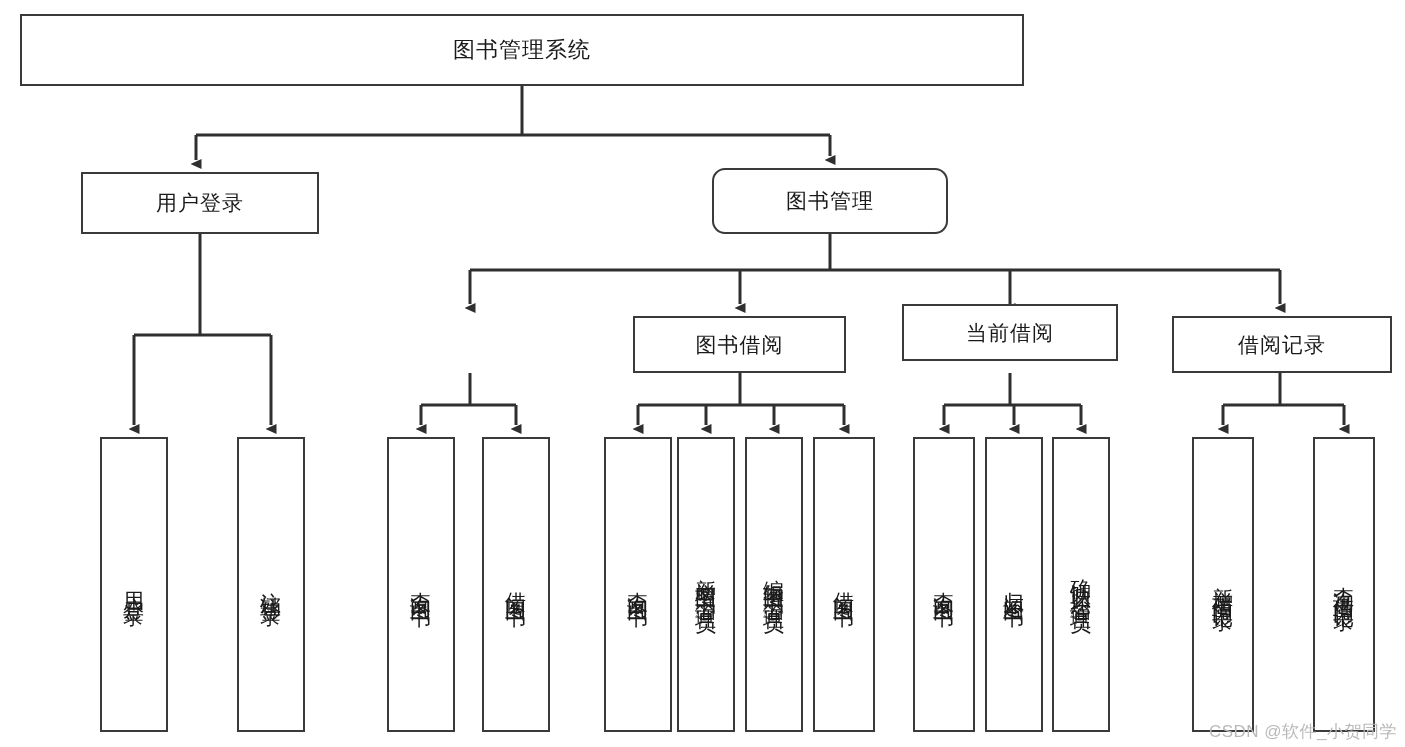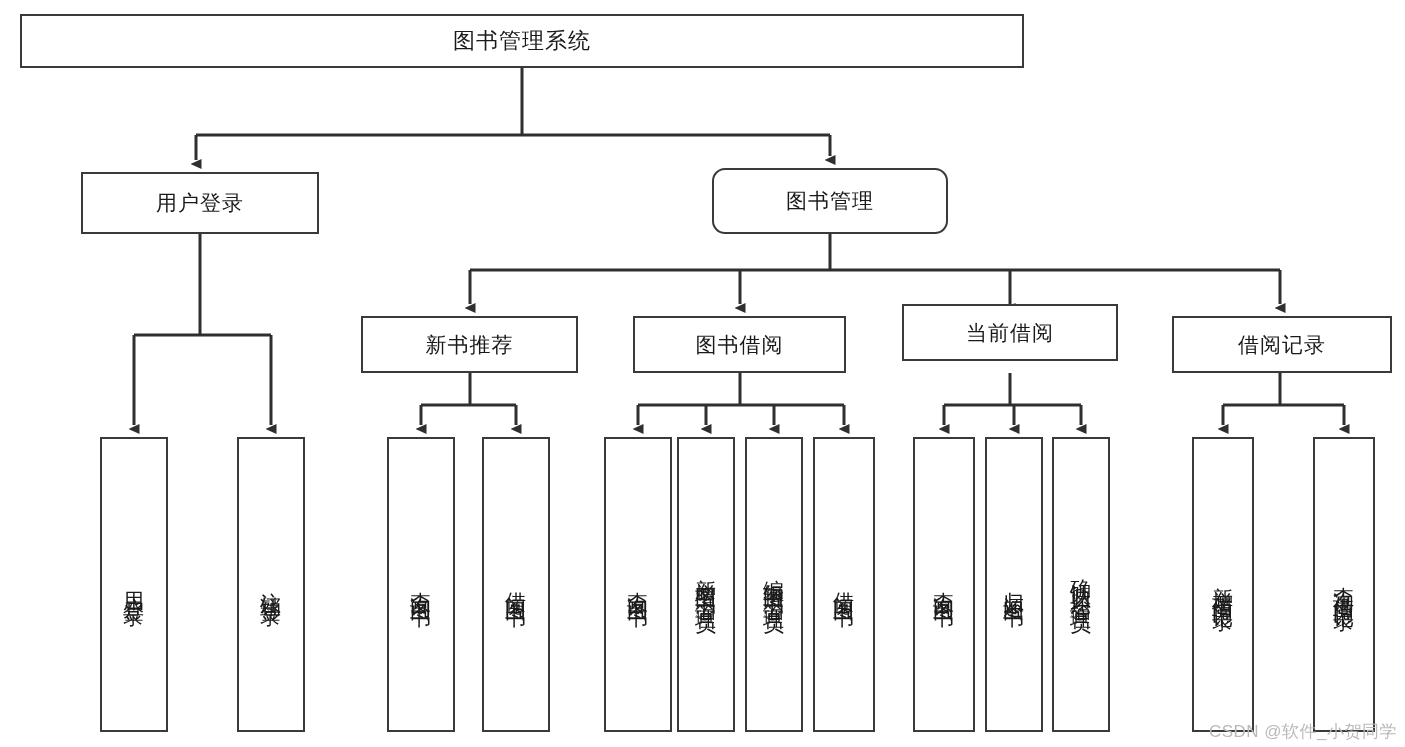--- a/index.html
+++ b/index.html
@@ -116,35 +116,32 @@
       <path d="M1014,405 L1014,425" marker-end="url(#arrow)"></path>
       <path d="M1081,405 L1081,425" marker-end="url(#arrow)"></path>
 
       <path d="M1280,373 L1280,405"></path>
       <path d="M1223,405 L1344,405"></path>
       <path d="M1223,405 L1223,425" marker-end="url(#arrow)"></path>
       <path d="M1344,405 L1344,425" marker-end="url(#arrow)"></path>
     </g>
   </svg>
 
-  <div class="node root horiz" style="left:20px; top:14px; width:1004px; height:54px;">
+  <div class="node root horiz" style="left:20px; top:14px; width:1004px; height:72px;">
     <span class="label">图书管理系统</span>
   </div>
 
   <div class="node horiz" style="left:81px; top:172px; width:238px; height:62px;">
     <span class="label">用户登录</span>
   </div>
 
   <div class="node horiz" style="left:712px; top:168px; width:236px; height:66px;border-radius:13px;">
     <span class="label">图书管理</span>
   </div>
 
-  <div class="node horiz" style="left:361px; top:316px; width:217px; height:57px;">
-    <span class="label">新书推荐</span>
-  </div>
 
   <div class="node horiz" style="left:633px; top:316px; width:213px; height:57px;">
     <span class="label">图书借阅</span>
   </div>
 
   <div class="node horiz" style="left:902px; top:304px; width:216px; height:57px;">
     <span class="label">当前借阅</span>
   </div>
 
   <div class="node horiz" style="left:1172px; top:316px; width:220px; height:57px;">

